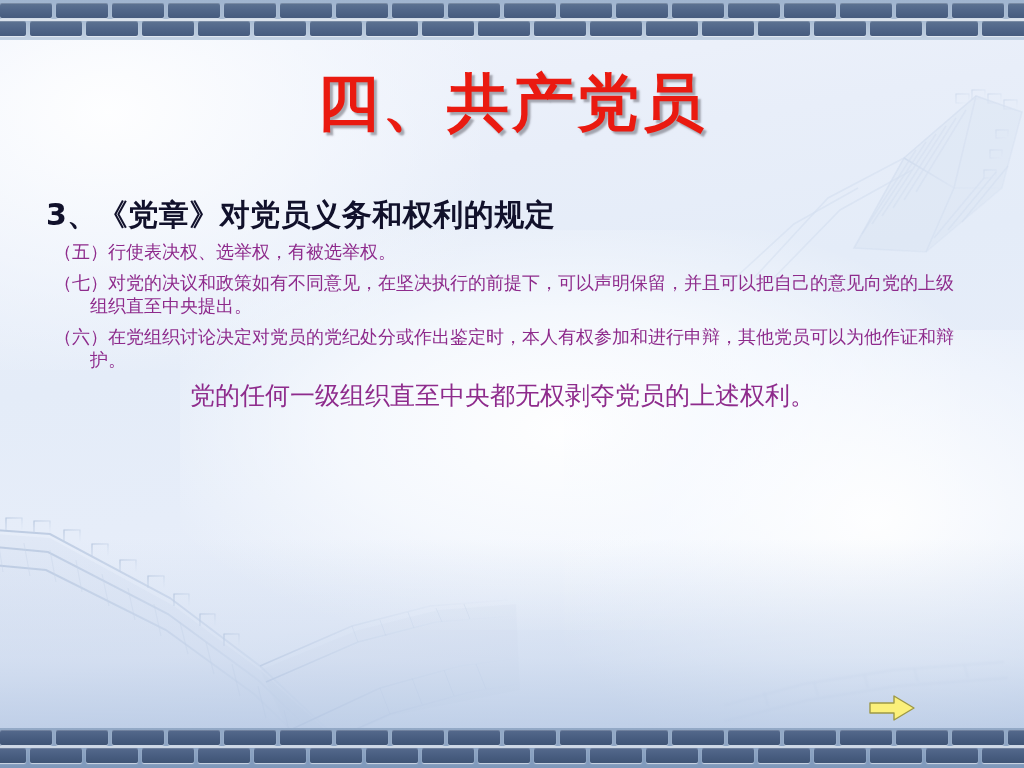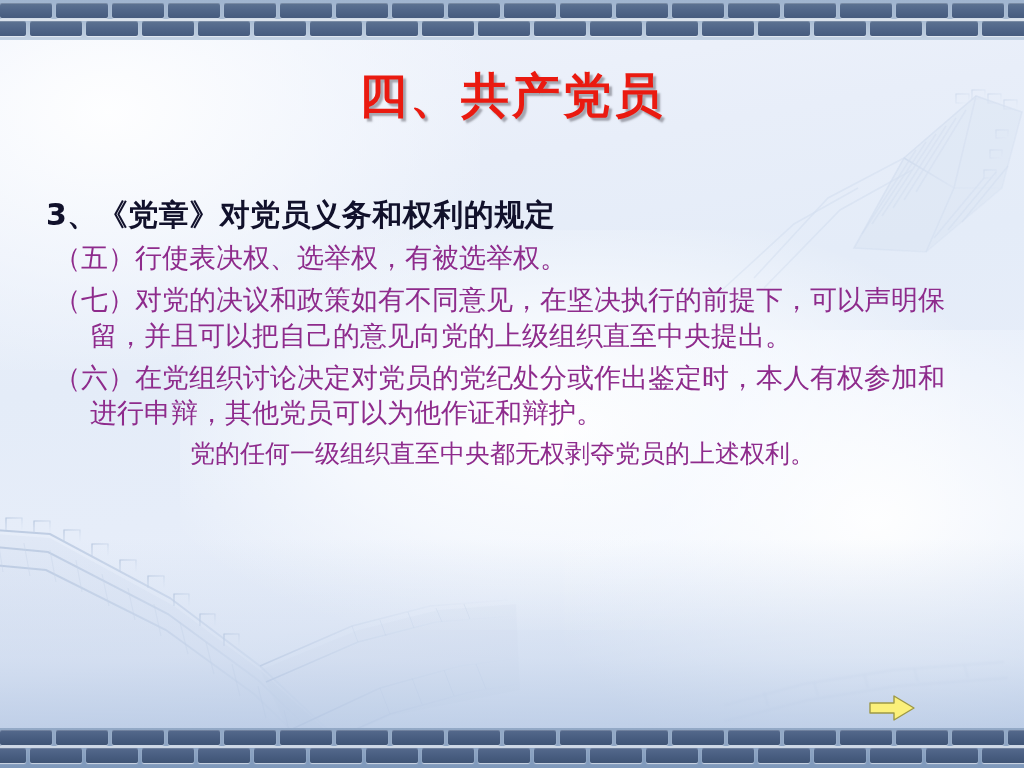--- a/index.html
+++ b/index.html
@@ -161,21 +161,21 @@
   
   .title {
     position: absolute;
     left: 0;
     right: 0;
     top: 70px;
     text-align: center;
     z-index: 10;
     font-family: "DejaVu Serif", "Liberation Serif", serif;
     font-weight: bold;
-    font-size: 48px;
+    font-size: 62px;
     line-height: 1.05;
     letter-spacing: 3px;
     color: #ea1a10;
     text-shadow: 3px 3px 2px rgba(118,118,128,0.62);
   }
 
   
   .content {
     position: absolute;
     left: 0;
@@ -190,33 +190,33 @@
     font-weight: bold;
     font-size: 30px;
     line-height: 1.28;
     color: #11112b;
     letter-spacing: 0.5px;
   }
 
   .bullet {
     margin: 0 54px 7px 54px;
     font-family: "DejaVu Serif", "Liberation Serif", serif;
-    font-size: 27px;
+    font-size: 18px;
     line-height: 1.30;
     color: #8e2b8c;
     text-indent: 0;
     padding-left: 36px;
   }
   .bullet .lead {
     margin-left: -36px;
   }
 
   .closing {
     margin: 8px 54px 0 190px;
-    font-family: Liberation Serif, serif;
+    font-family: Liberation Sans, sans-serif;
     font-size: 25px;
     line-height: 1.30;
     color: #8e2b8c;
   }
 
   
   .next-arrow {
     position: absolute;
     left: 868px;
     top: 694px;

